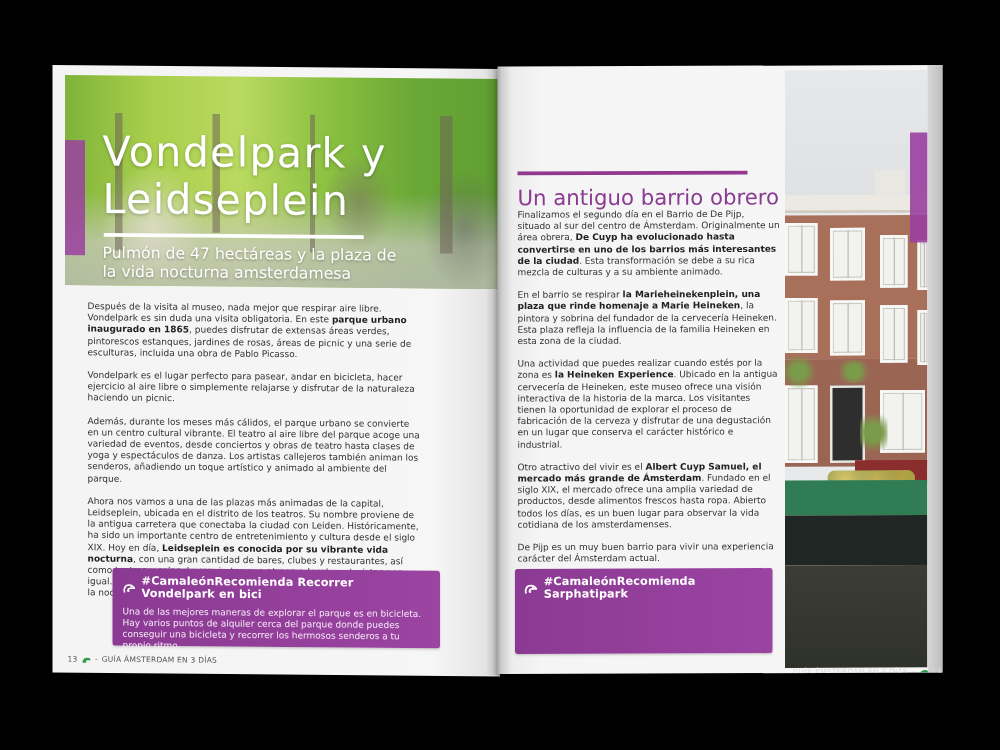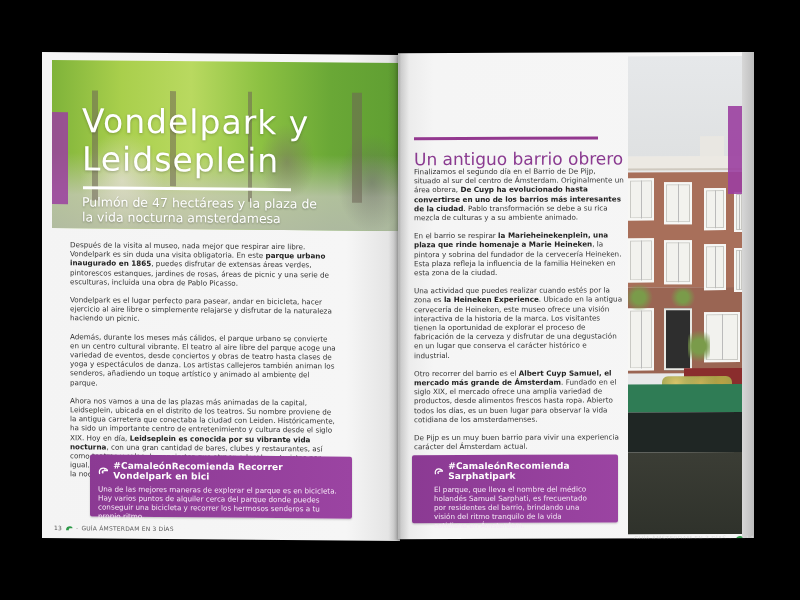--- a/index.html
+++ b/index.html
@@ -84,21 +84,21 @@
   .photo .boat-hull { position: absolute; left: 0; top: 356px; width: 100%; height: 40px; background: #1f2624; }
   .photo .cabin { position: absolute; left: 56px; top: 312px; width: 58px; height: 18px; background: #8a2d2d; }
   .photo .flowers { position: absolute; left: 34px; top: 320px; width: 70px; height: 14px; background: radial-gradient(circle at 20% 50%, #d8c46a, transparent 40%), radial-gradient(circle at 55% 50%, #c8b157, transparent 40%), radial-gradient(circle at 85% 50%, #b9a245, transparent 40%), #8c9a4a; border-radius: 6px; }
   .photo .water { position: absolute; left: 0; top: 396px; width: 100%; height: 82px; background: linear-gradient(180deg, #3b3d35, #2f322b); }
   .photo-accent { position: absolute; left: 330px; top: 54px; width: 14px; height: 88px; background: #9b3fa0; opacity: .9; }
 
   .right-title { position: absolute; left: 16px; top: 26px; font-size: 42px; line-height: 48px; color: #93388f; letter-spacing: 1px; }
   .right-rule { position: absolute; left: 16px; top: 84px; width: 184px; height: 3px; background: #93388f; }
   .right-subtitle { position: absolute; left: 16px; top: 96px; font-size: 17px; color: #8a3a90; }
 
-  .tip-right { left: 14px; top: 402px; width: 206px; height: 68px; padding: 6px 22px; }
+  .tip-right { left: 14px; top: 402px; width: 206px; height: 68px; padding: 6px 7px; }
   .footer-right { position: absolute; left: 236px; top: 482px; font-size: 6px; color: #ddd; display: flex; gap: 3px; align-items: center; letter-spacing: .2px; }
 
   .spine-shadow { position: absolute; left: 346px; top: 0; width: 22px; height: 488px; background: linear-gradient(90deg, rgba(0,0,0,0) 0%, rgba(0,0,0,.12) 45%, rgba(0,0,0,.18) 50%, rgba(0,0,0,.08) 60%, rgba(0,0,0,0) 100%); pointer-events: none; }
 </style>
 </head>
 <body>
 
 <div class="magazine">
 
   <div class="page-left">
@@ -142,24 +142,24 @@
       <span>-</span>
       <span>GUÍA ÁMSTERDAM EN 3 DÍAS</span>
     </div>
   </div>
 
   <div class="page-right">
     <div class="right-rule"></div>
     <div class="right-subtitle">Un antiguo barrio obrero</div>
 
     <div class="body-text right-body">
-      <p><span>Finalizamos el segundo día en el Barrio de De Pijp, situado al sur del centro de Ámsterdam. Originalmente un área obrera, </span><b>De Cuyp ha evolucionado hasta convertirse en uno de los barrios más interesantes de la ciudad</b><span>. Pablo transformación se debe a su rica mezcla de culturas y a su ambiente animado.</span></p>
+      <p><span>Finalizamos el segundo día en el Barrio de De Pijp, situado al sur del centro de Ámsterdam. Originalmente un área obrera, </span><b>De Cuyp ha evolucionado hasta convertirse en uno de los barrios más interesantes de la ciudad</b><span>. Esta transformación se debe a su rica mezcla de culturas y a su ambiente animado.</span></p>
       <p><span>En el barrio se respirar </span><b>la Marieheinekenplein, una plaza que rinde homenaje a Marie Heineken</b><span>, la pintora y sobrina del fundador de la cervecería Heineken. Esta plaza refleja la influencia de la familia Heineken en esta zona de la ciudad.</span></p>
       <p><span>Una actividad que puedes realizar cuando estés por la zona es </span><b>la Heineken Experience</b><span>. Ubicado en la antigua cervecería de Heineken, este museo ofrece una visión interactiva de la historia de la marca. Los visitantes tienen la oportunidad de explorar el proceso de fabricación de la cerveza y disfrutar de una degustación en un lugar que conserva el carácter histórico e industrial.</span></p>
-      <p><span>Otro recorrer del barrio es el </span><b>Albert Cuyp Samuel, el mercado más grande de Ámsterdam</b><span>. Fundado en el siglo XIX, el mercado ofrece una amplia variedad de productos, desde alimentos frescos hasta ropa. Abierto todos los días, es un buen lugar para observar la vida cotidiana de los amsterdamenses.</span></p>
+      <p><span>Otro atractivo del vivir es el </span><b>Albert Cuyp Samuel, el mercado más grande de Ámsterdam</b><span>. Fundado en el siglo XIX, el mercado ofrece una amplia variedad de productos, desde alimentos frescos hasta ropa. Abierto todos los días, es un buen lugar para observar la vida cotidiana de los amsterdamenses.</span></p>
       <p><span>De Pijp es un muy buen barrio para vivir una experiencia carácter del Ámsterdam actual.</span></p>
     </div>
 
     <div class="photo">
       <div class="sky"></div>
       <div class="chimney"></div>
       <div class="cornice"></div>
       <div class="brick"></div>
       <div class="lower"></div>
       <div class="win" style="left:0;top:122px;width:26px;height:42px;"></div>
@@ -186,21 +186,20 @@
     <div class="right-edge"></div>
 
     <div class="tip-box tip-right">
       <div class="tip-title">
         <svg class="tip-icon" viewBox="0 0 12 11">
           <path d="M2 9 C1 6 2 2 6 2 C9 2 11 4 11 5 L8 5 C6 5 5 6 5 7 C5 8 6 8 6 7" fill="none" stroke="#fff" stroke-width="1.5"></path>
           <circle cx="8" cy="3.6" r="0.8" fill="#fff"></circle>
         </svg>
         <span>#CamaleónRecomienda Sarphatipark</span>
       </div>
-      <div class="tip-text">El parque, que lleva el nombre del médico holandés Samuel Sarphati, es frecuentado por residentes del barrio, brindando una visión del ritmo tranquilo de la vida cotidiana en Ámsterdam.</div>
     </div>
 
     <div class="footer-right">
       <span>GUÍA ÁMSTERDAM EN 3 DÍAS</span>
       <span>-</span>
       <svg class="chameleon-mini" viewBox="0 0 8 6">
         <path d="M1 5 C1 2 3 1 5 1 C7 1 7.5 2 7.5 3 L5 3 C4 3 3.5 4 4 5" fill="#2f9a4a"></path>
       </svg>
       <span>14</span>
     </div>

